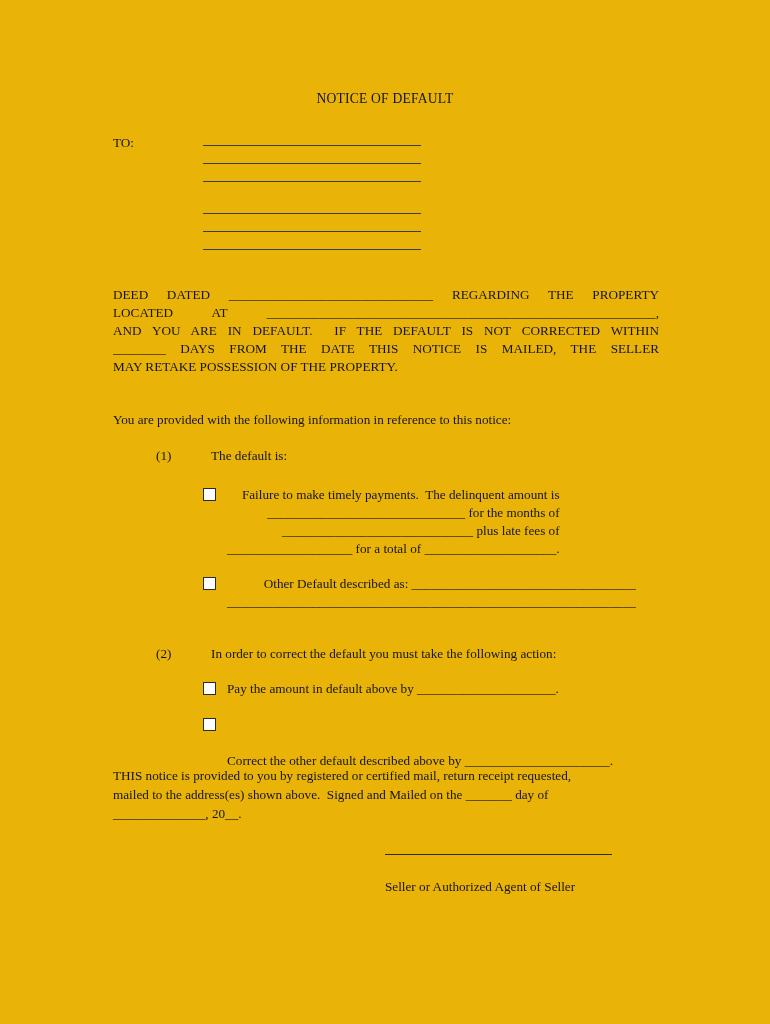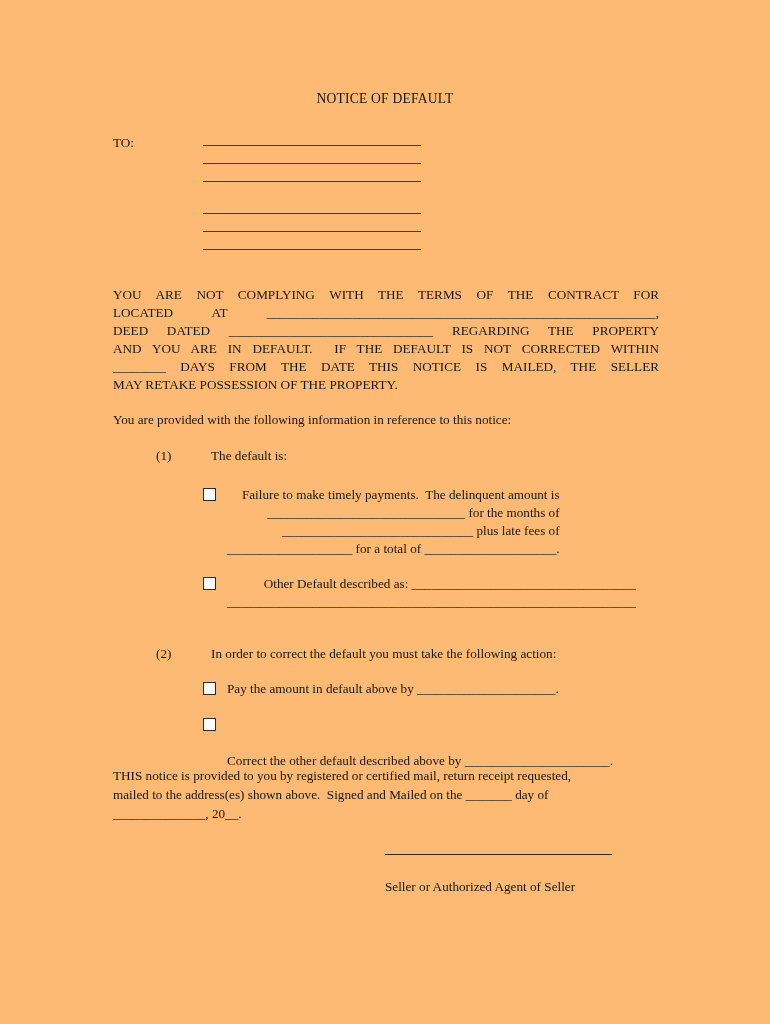--- a/index.html
+++ b/index.html
@@ -1,20 +1,20 @@
 <!DOCTYPE html>
 <html><head>
 <meta charset="utf-8">
 <style>
   html, body { margin: 0; padding: 0; background: #ffffff; }
   .page {
     position: relative;
     width: 770px;
     height: 1024px;
-    background: #fdba74;
+    background: #eab308;
     font-family: "Liberation Serif", "DejaVu Serif", serif;
     font-size: 13.2px;
     line-height: 18px;
     color: #151515;
     overflow: hidden;
   }
   .abs { position: absolute; }
   .title {
     top: 90px; left: 0; right: 0;
     text-align: center;
@@ -67,23 +67,22 @@
 
   <div class="abs to-label">TO:</div>
   <div class="blank-line" style="top:145px"></div>
   <div class="blank-line" style="top:163px"></div>
   <div class="blank-line" style="top:181px"></div>
   <div class="blank-line" style="top:213px"></div>
   <div class="blank-line" style="top:231px"></div>
   <div class="blank-line" style="top:249px"></div>
 
   <div class="abs para" style="top:286px">
-    <div class="ln j">YOU ARE NOT COMPLYING WITH THE TERMS OF THE CONTRACT FOR</div>
+    <div class="ln j">DEED DATED _______________________________ REGARDING THE PROPERTY</div>
     <div class="ln j">LOCATED AT ___________________________________________________________,</div>
-    <div class="ln j">DEED DATED _______________________________ REGARDING THE PROPERTY</div>
     <div class="ln j">AND YOU ARE IN DEFAULT.&nbsp; IF THE DEFAULT IS NOT CORRECTED WITHIN</div>
     <div class="ln j">________ DAYS FROM THE DATE THIS NOTICE IS MAILED, THE SELLER</div>
     <div class="ln">MAY RETAKE POSSESSION OF THE PROPERTY.</div>
   </div>
 
   <div class="abs nw" style="left:113px; top:411px">You are provided with the following information in reference to this notice:</div>
 
   <div class="abs num" style="top:447px">(1)</div>
   <div class="abs indent nw" style="top:447px">The default is:</div>
 

